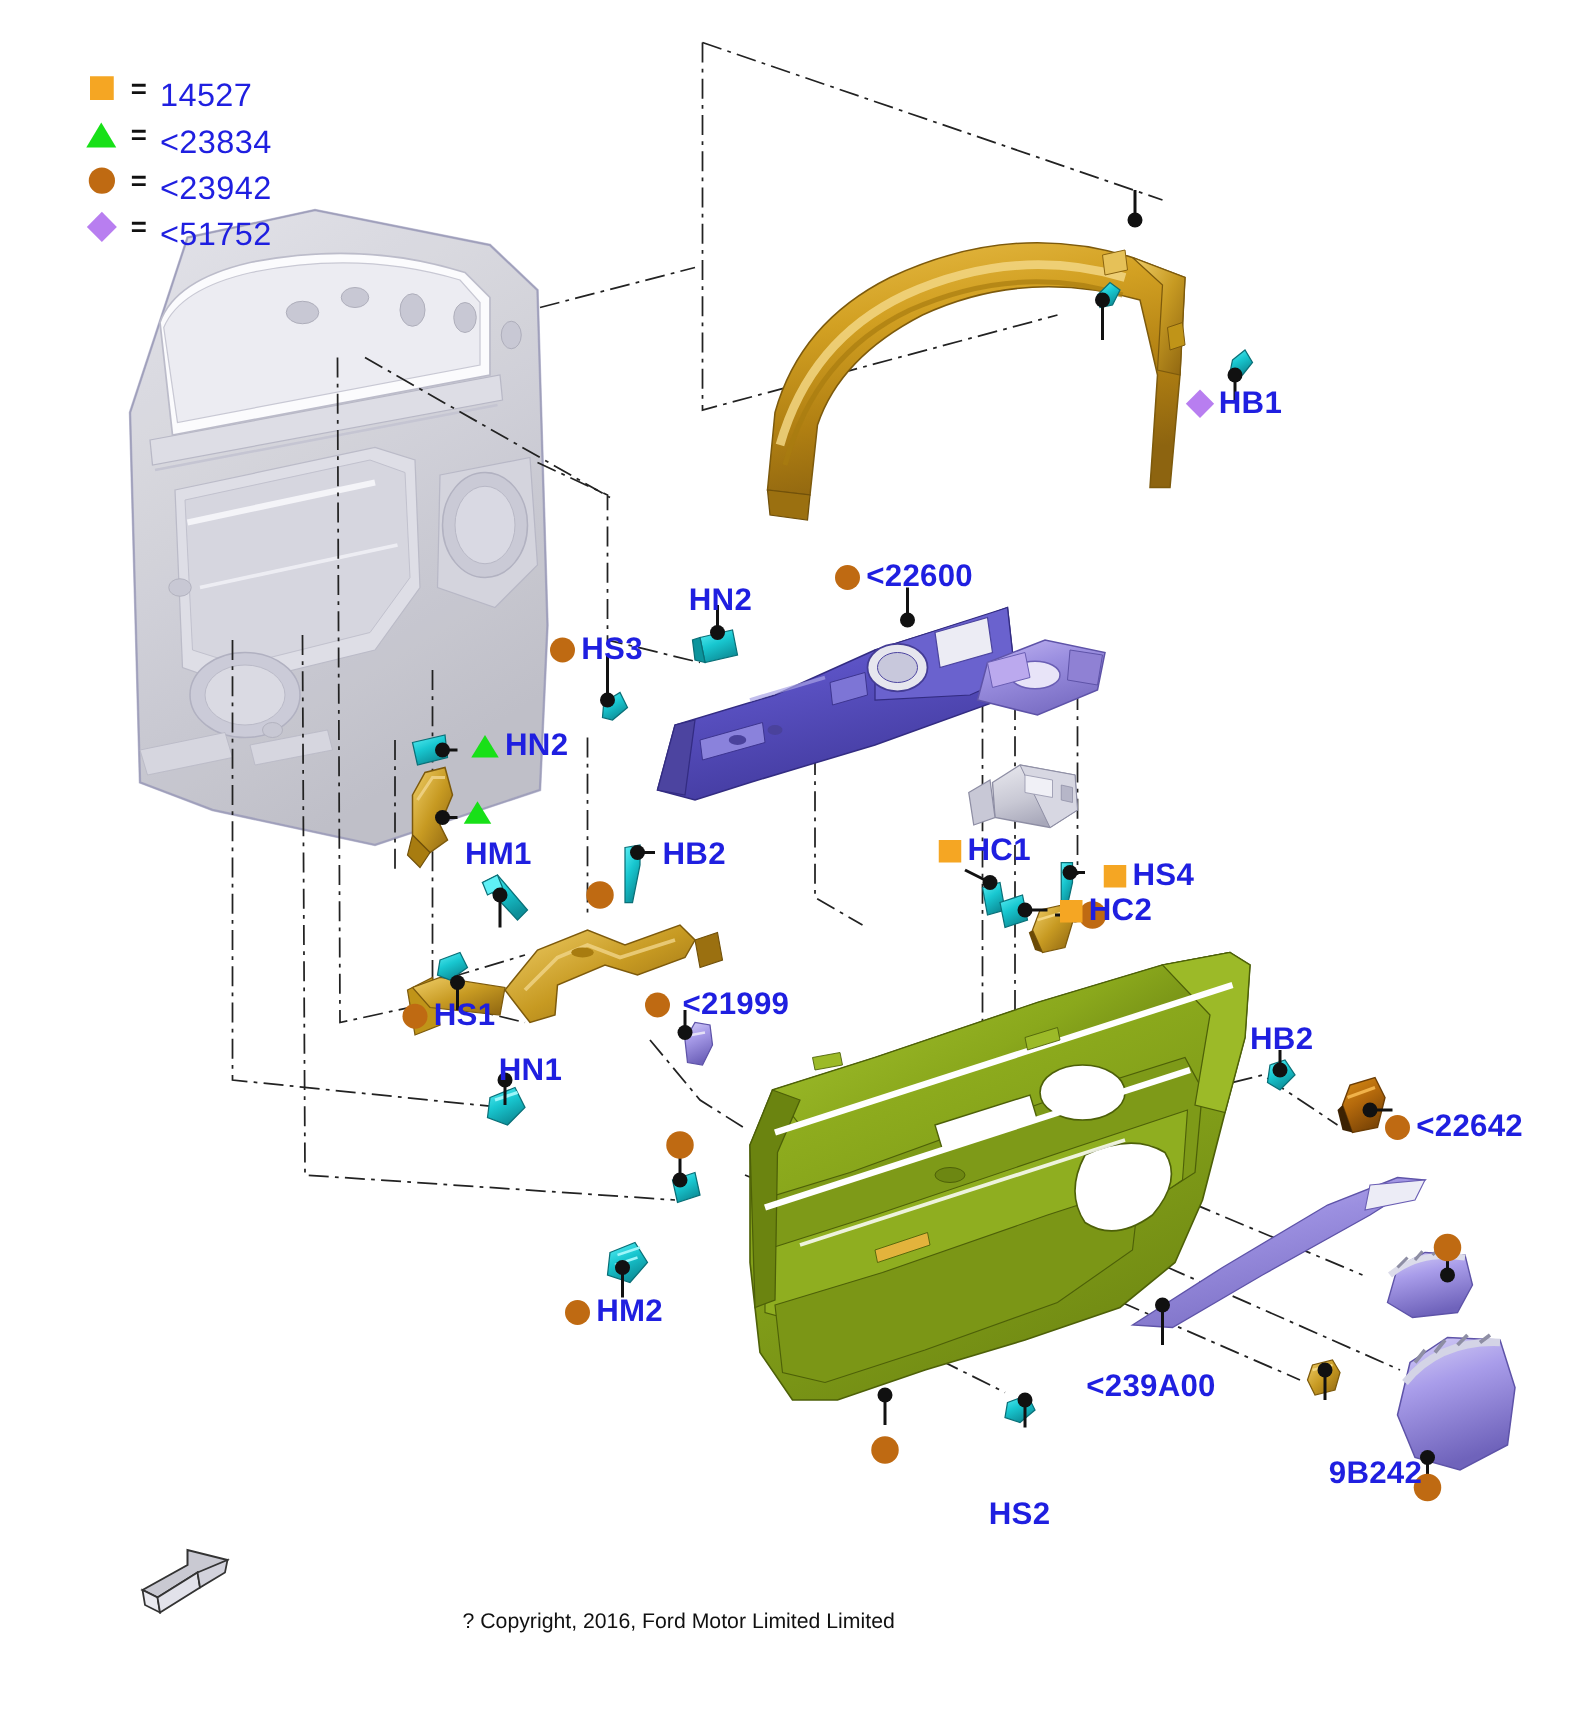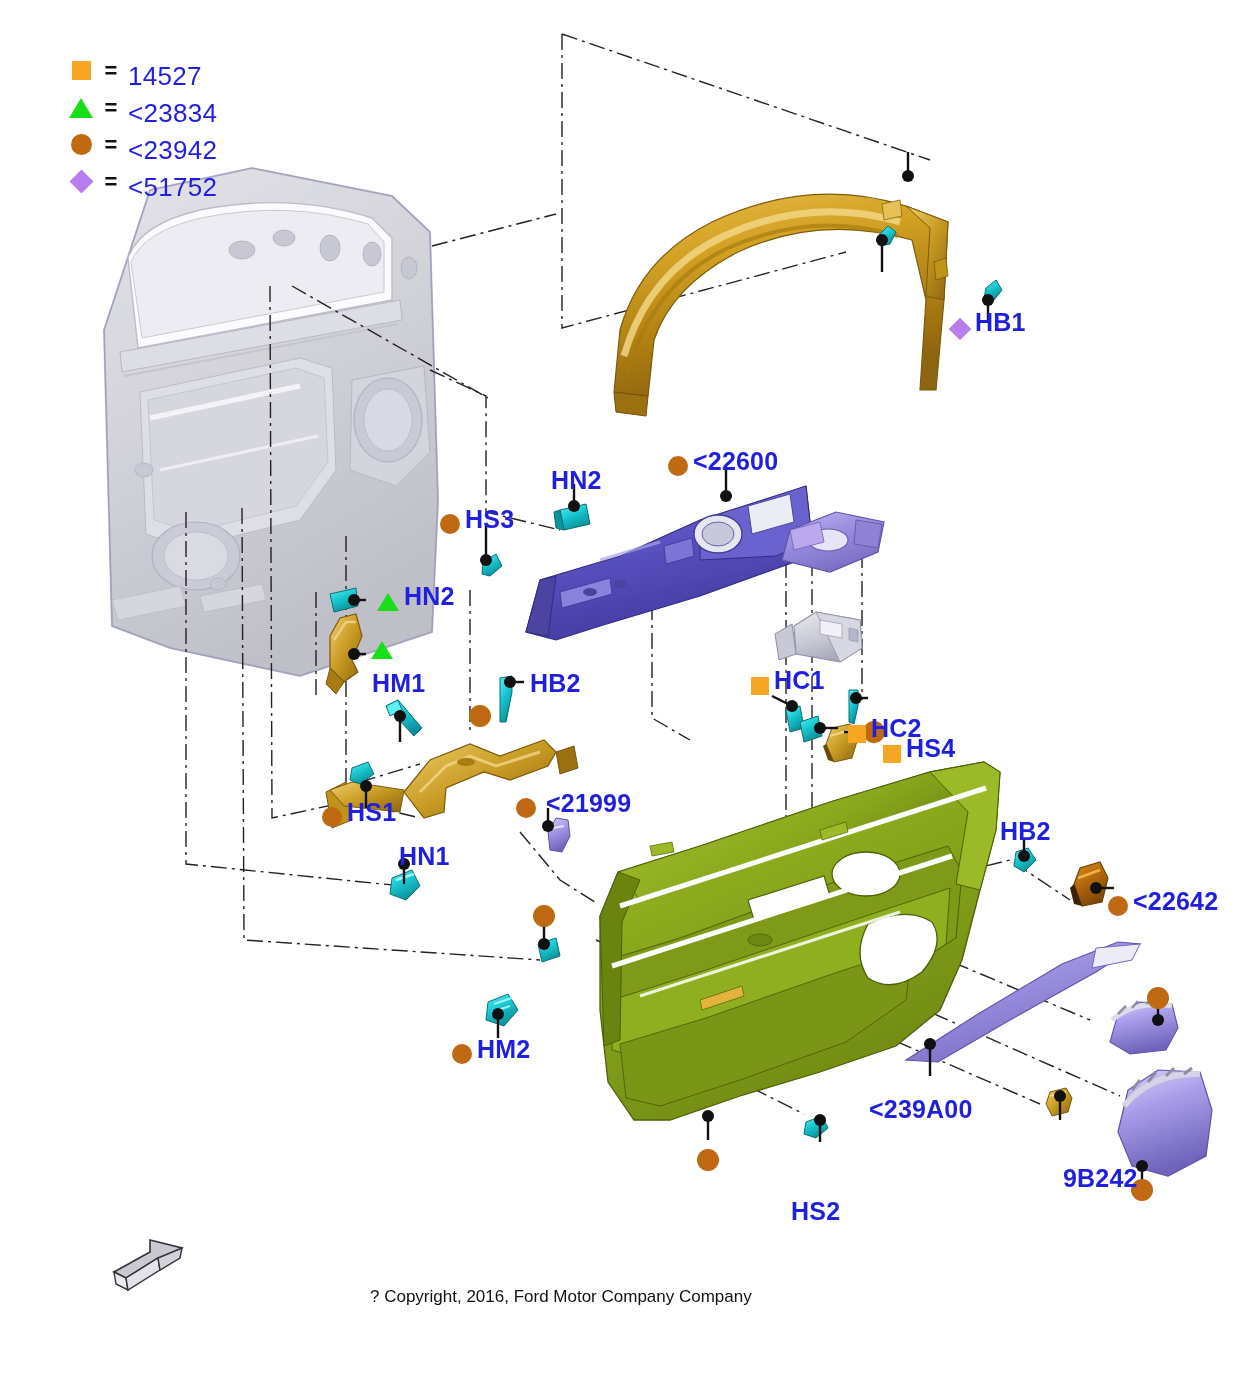--- a/index.html
+++ b/index.html
@@ -15,21 +15,21 @@
   .legend-eq{font-size:22px;font-weight:bold;color:#111;width:34px;text-align:center;}
   .legend-txt{font-size:26px;font-weight:normal;color:#1f1fe0;letter-spacing:.3px;margin-top:12px;}
 
   .sym-square{width:19px;height:19px;background:#f5a623;}
   .sym-tri{width:0;height:0;border-left:12px solid transparent;border-right:12px solid transparent;border-bottom:20px solid #18e018;}
   .sym-circ{width:21px;height:21px;border-radius:50%;background:#bf6a12;}
   .sym-diam{width:17px;height:17px;background:#b87ef0;transform:rotate(45deg);}
 
   
   .lbl{position:absolute;font-size:25px;font-weight:bold;color:#1f1fe0;
-       white-space:nowrap;letter-spacing:.2px;display:flex;align-items:flex-end;gap:5px;}
+       white-space:nowrap;letter-spacing:.2px;display:flex;align-items:center;gap:5px;}
   .lbl .mk-square{width:18px;height:18px;background:#f5a623;flex:none;}
   .lbl .mk-tri{width:0;height:0;border-left:11px solid transparent;border-right:11px solid transparent;border-bottom:18px solid #18e018;flex:none;}
   .lbl .mk-circ{width:20px;height:20px;border-radius:50%;background:#bf6a12;flex:none;}
   .lbl .mk-diam{width:16px;height:16px;background:#b87ef0;transform:rotate(45deg);flex:none;margin:0 2px;}
 
   
   .copyright{position:absolute;left:370px;top:1287px;font-size:17px;color:#111;}
   .meta{position:absolute;right:24px;top:1245px;width:200px;text-align:center;
         font-size:17px;color:#111;line-height:28px;}
 </style>
@@ -468,21 +468,21 @@
       <div class="lbl" style="left: 371px; top: 641px;">
         <span class="mk-tri"></span>
       </div>
       <div class="lbl" style="left: 530px; top: 669px;">
         <span>HB2</span>
       </div>
       <div class="lbl" style="left: 707px; top: 666px; margin-left: 44px;">
         <span class="mk-square"></span>
         <span>HC1</span>
       </div>
-      <div class="lbl" style="left: 883px; top: 686px; margin-top: 48px;">
+      <div class="lbl" style="left: 883px; top: 686px;">
         <span class="mk-square"></span>
         <span>HS4</span>
       </div>
       <div class="lbl" style="left: 848px; top: 714px;">
         <span class="mk-square"></span>
         <span>HC2</span>
       </div>
       <div class="lbl" style="left: 322px; top: 798px;">
         <span class="mk-circ"></span>
         <span>HS1</span>
@@ -509,15 +509,15 @@
         <span>&lt;239A00</span>
       </div>
       <div class="lbl" style="left: 1015px; top: 1164px; margin-left: 48px;">
         <span>9B242</span>
       </div>
       <div class="lbl" style="left: 791px; top: 1197px;">
         <span>HS2</span>
       </div>
     </div>
 
-  <div class="copyright">? Copyright, 2016, Ford Motor Company Company</div>
+  <div class="copyright">? Copyright, 2016, Ford Motor Limited Limited</div>
 
 </div>
 
 </body></html>

